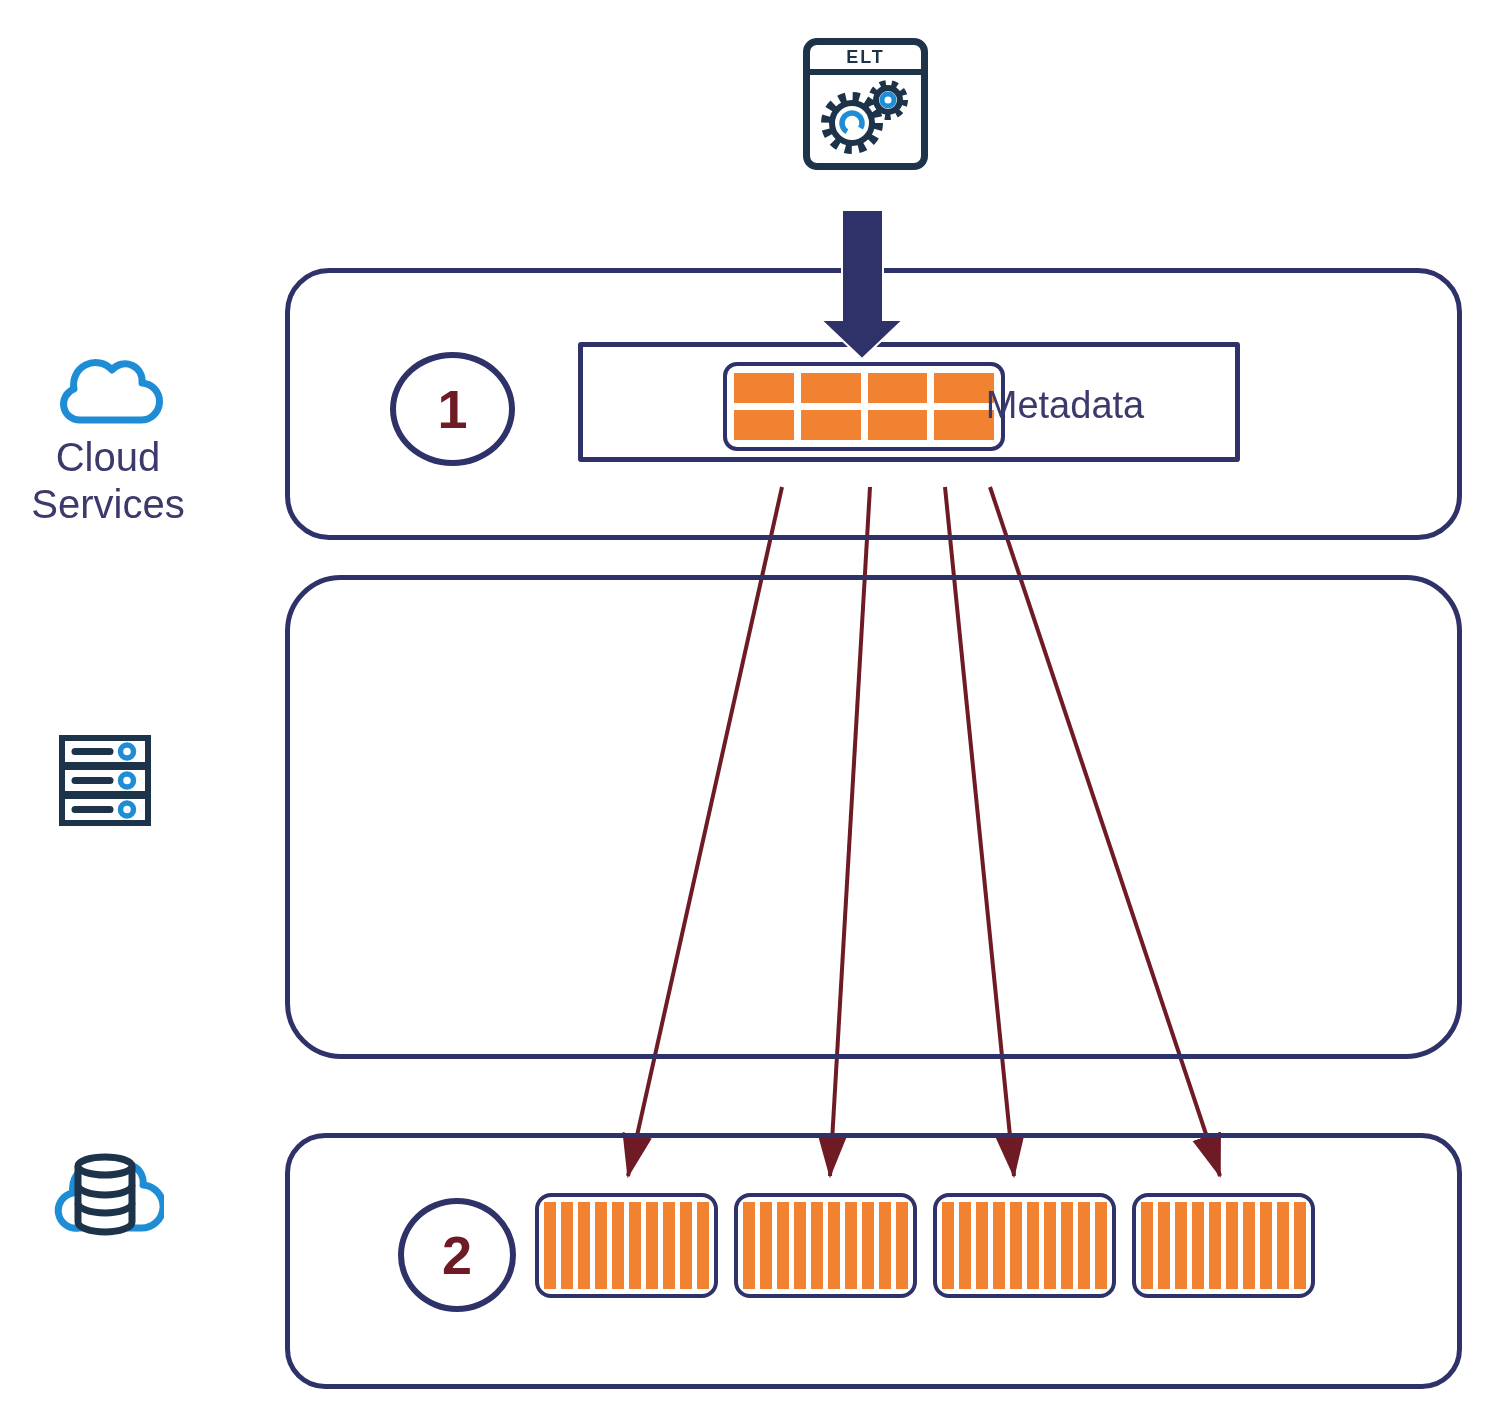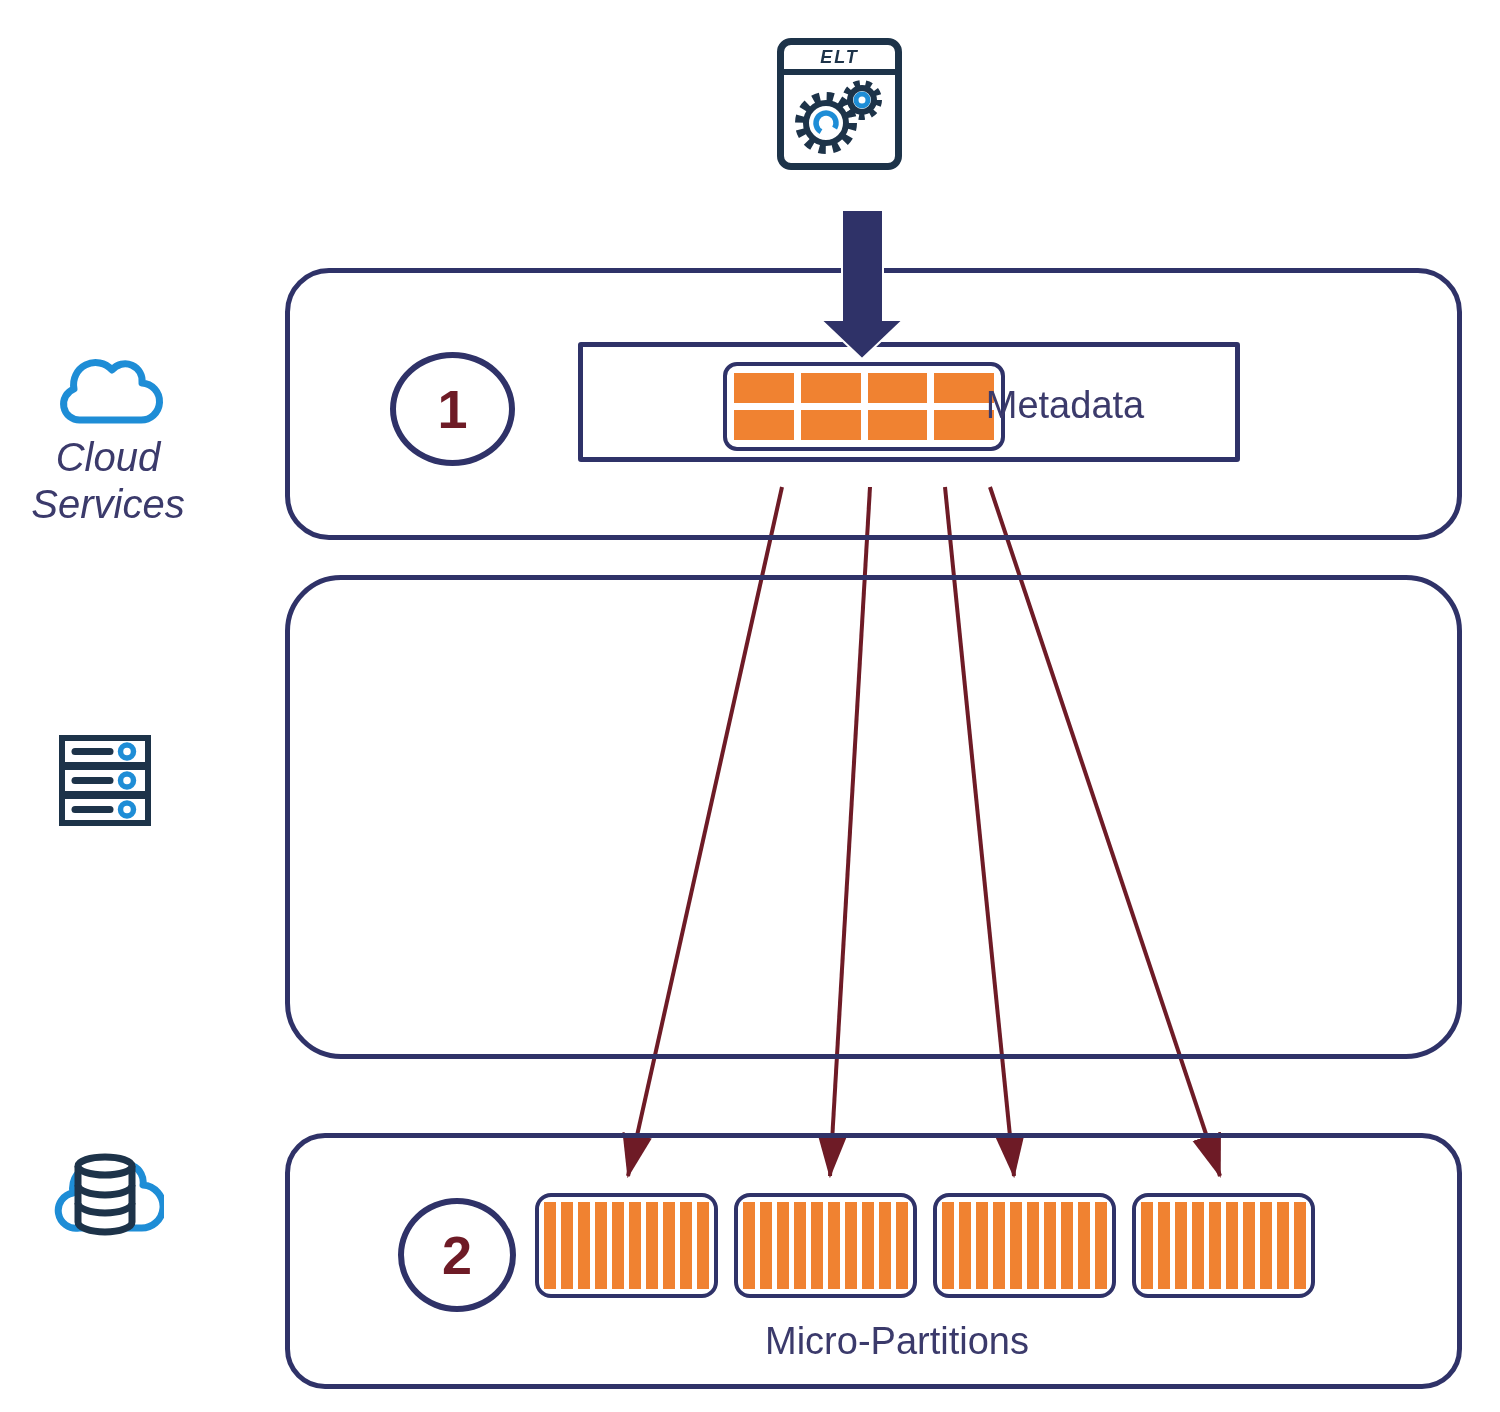--- a/index.html
+++ b/index.html
@@ -21,22 +21,22 @@
   .box-cloud-services{left:285px;top:268px;width:1177px;height:272px;border-radius:44px;}
   .box-compute{left:285px;top:575px;width:1177px;height:484px;border-radius:56px;}
   .box-storage{left:285px;top:1133px;width:1177px;height:256px;border-radius:40px;}
 
   
   .arrows-svg{position:absolute;left:0;top:0;width:1500px;height:1412px;z-index:1;pointer-events:none;}
   .maroon-line{stroke:var(--maroon);stroke-width:4;fill:none;}
   .maroon-fill{fill:var(--maroon);}
 
   
-  .elt-icon{position:absolute;left:777px;top:38px;width:125px;height:132px;border:7px solid var(--icon-dark);
-    border-radius:14px;background:#fff;z-index:3;display:flex;flex-direction:column;font-style:italic;}
+  .elt-icon{position:absolute;left:803px;top:38px;width:125px;height:132px;border:7px solid var(--icon-dark);
+    border-radius:14px;background:#fff;z-index:3;display:flex;flex-direction:column;}
   .elt-header{height:30px;border-bottom:6px solid var(--icon-dark);display:flex;align-items:center;justify-content:center;}
   .elt-title{font-size:18px;font-weight:bold;letter-spacing:2px;color:var(--icon-dark);}
   .elt-body{flex:1;position:relative;}
   .gears-svg{position:absolute;left:0;top:0;width:111px;height:85px;}
   .teeth{stroke:var(--icon-dark);fill:none;}
   .gear-ring{stroke:var(--icon-dark);fill:#fff;}
   .blue-stroke{stroke:var(--icon-blue);fill:none;}
   .blue-ring{stroke:var(--icon-blue);fill:#fff;}
 
   
@@ -63,21 +63,21 @@
   
   .partition{position:absolute;top:1193px;width:183px;height:105px;border:4px solid var(--box-navy);
     border-radius:16px;z-index:3;padding:5px;background:#fff;}
   .partition-stripes{width:100%;height:100%;
     background:repeating-linear-gradient(90deg,var(--orange) 0 12px,#fff 12px 17px);}
   .p1{left:535px;} .p2{left:734px;} .p3{left:933px;} .p4{left:1132px;}
   .micro-label{position:absolute;left:657px;top:1320px;width:480px;text-align:center;font-size:38px;
     color:var(--text-navy);z-index:3;}
 
   
-  .side-label{position:absolute;text-align:center;font-size:40px;line-height:47px;color:var(--text-navy);z-index:3;font-style:italic;}
+  .side-label{position:absolute;text-align:center;font-size:40px;line-height:47px;color:var(--text-navy);z-index:3;}
   .lbl-cloud-services{left:12px;top:434px;width:192px;}
   .lbl-compute{left:10px;top:846px;width:200px;}
   .lbl-storage{left:0px;top:1249px;width:190px;}
   .side-icon{position:absolute;z-index:3;}
   .icon-cloud{left:50px;top:348px;}
   .icon-server{left:58px;top:735px;}
   .icon-cloud-db{left:46px;top:1130px;}
   .dark-stroke{stroke:var(--icon-dark);fill:none;}
   .dark-stroke-white{stroke:var(--icon-dark);fill:#fff;}
   .blue-cloud{stroke:var(--icon-blue);fill:none;}
@@ -148,21 +148,20 @@
     </div>
   <div class="partition p2">
       <div class="partition-stripes"></div>
     </div>
   <div class="partition p3">
       <div class="partition-stripes"></div>
     </div>
   <div class="partition p4">
       <div class="partition-stripes"></div>
     </div>
-  <div class="micro-label">Micro-Partitions</div>
 
   <svg class="side-icon icon-cloud" width="116" height="80" viewBox="0 0 116 80" xmlns="http://www.w3.org/2000/svg">
     <path class="blue-cloud" stroke-width="7" stroke-linejoin="round" stroke-linecap="round" d="M30 72 A16 16 0 0 1 24 41 A22 22 0 0 1 62 22 A17 17 0 0 1 92 35 A18 18 0 0 1 90 72 Z"></path>
   </svg>
   <div class="side-label lbl-cloud-services">Cloud Services</div>
 
   <svg class="side-icon icon-server" width="94" height="92" viewBox="0 0 94 92" xmlns="http://www.w3.org/2000/svg">
     <rect x="4" y="3" width="86" height="27" class="dark-stroke-white" stroke-width="6"></rect>
     <rect x="4" y="32" width="86" height="27" class="dark-stroke-white" stroke-width="6"></rect>
     <rect x="4" y="61" width="86" height="27" class="dark-stroke-white" stroke-width="6"></rect>

